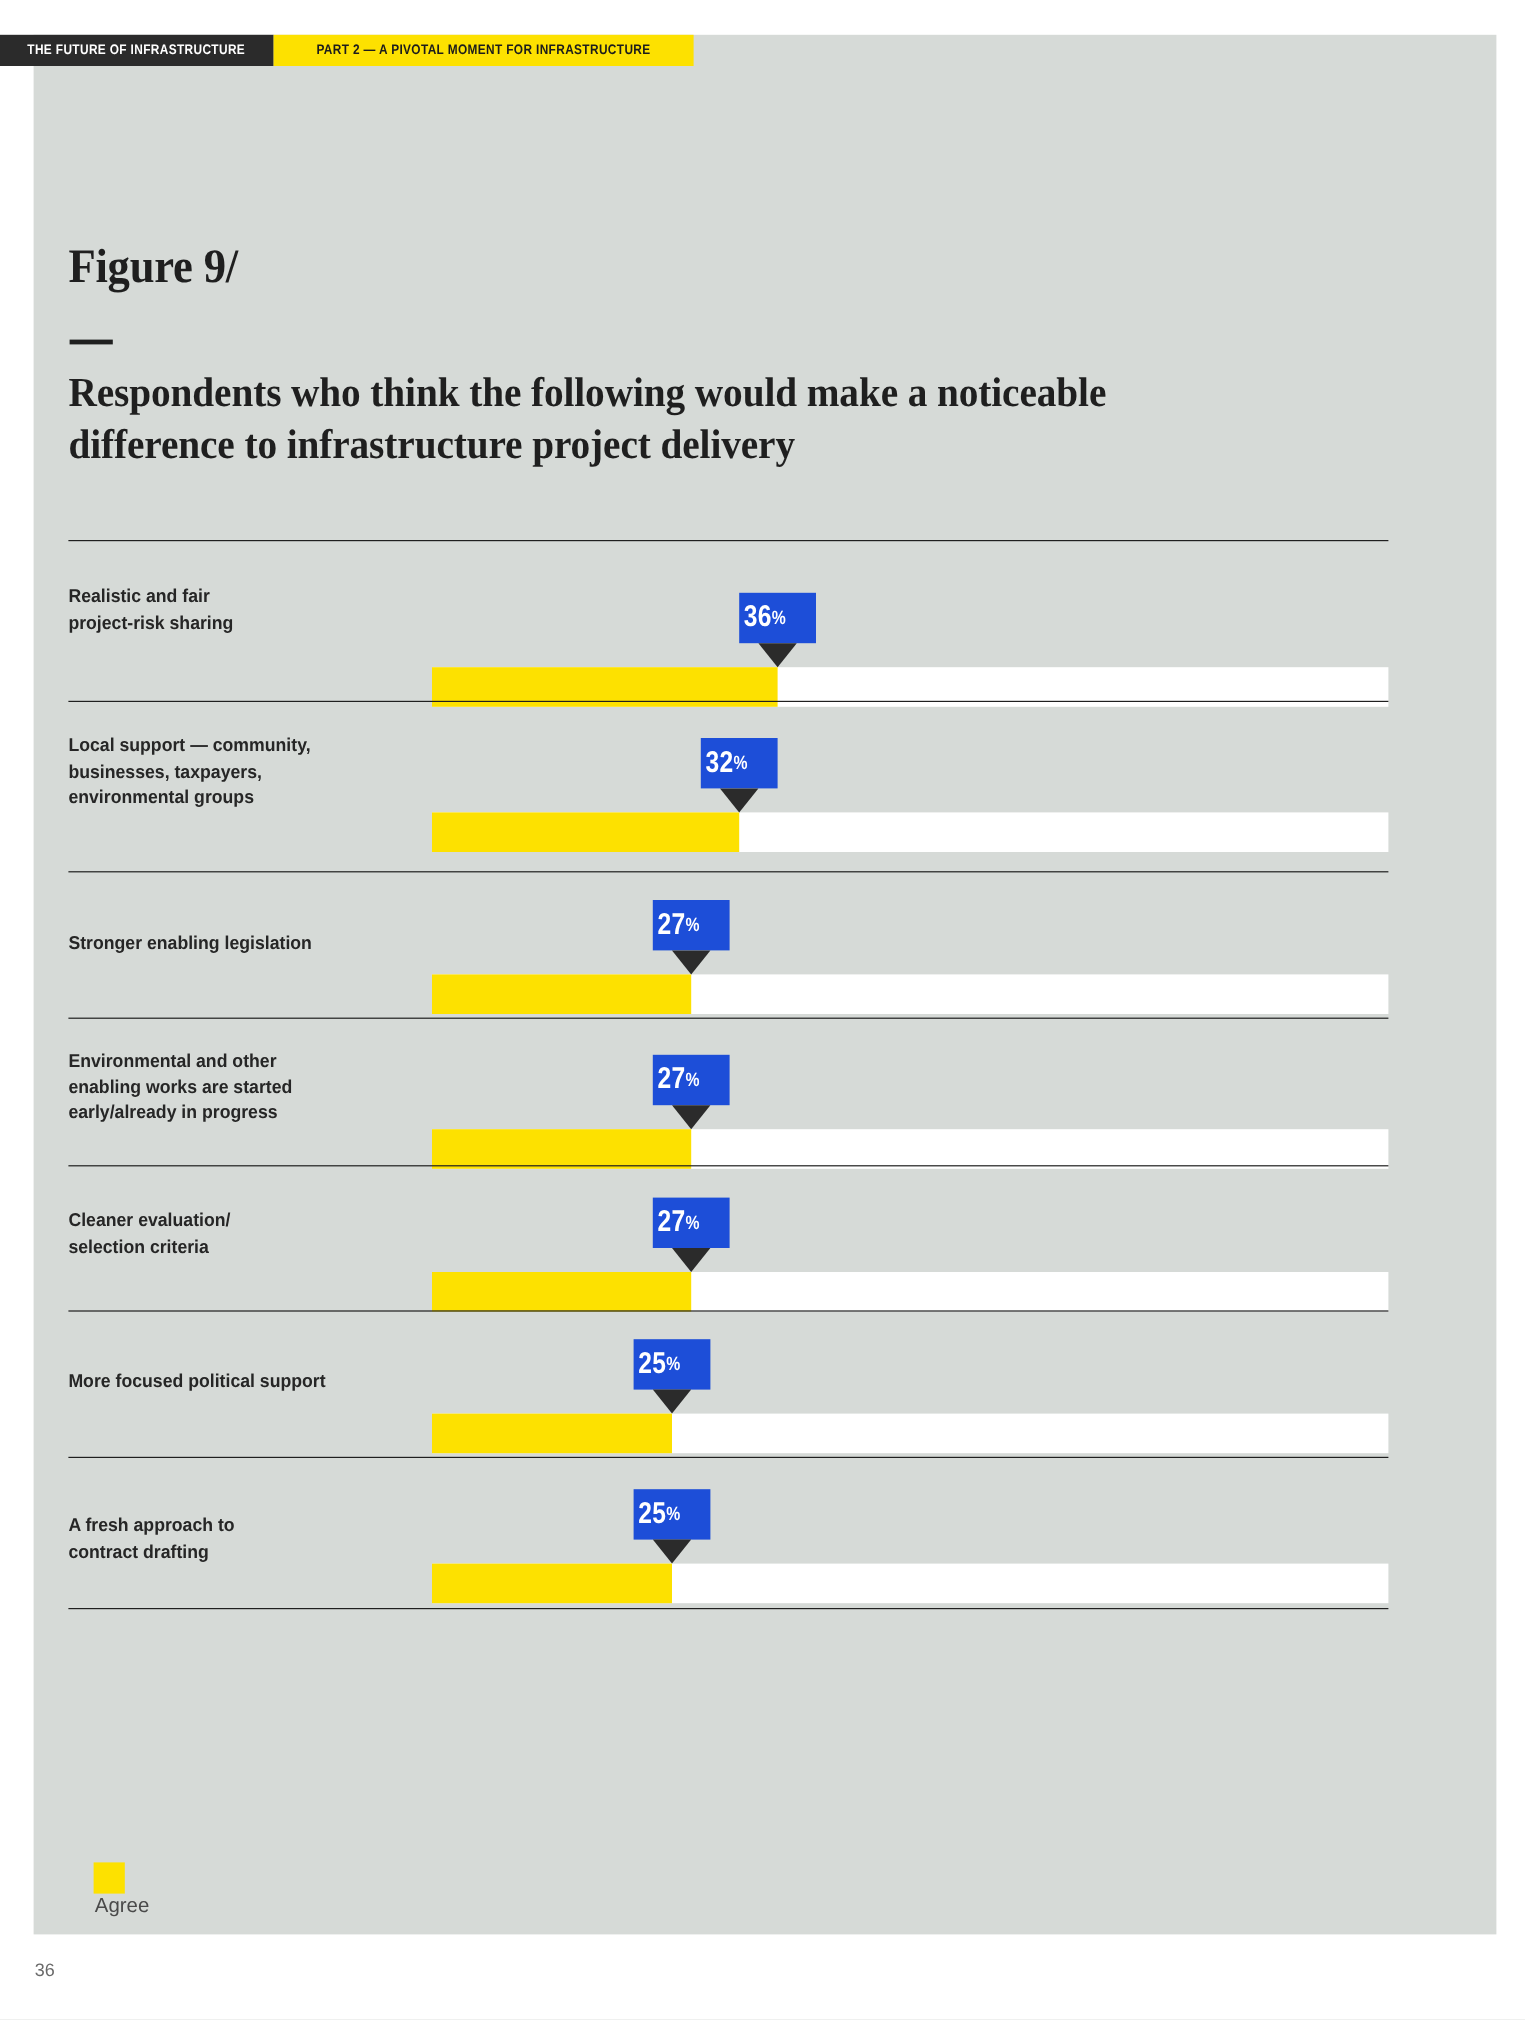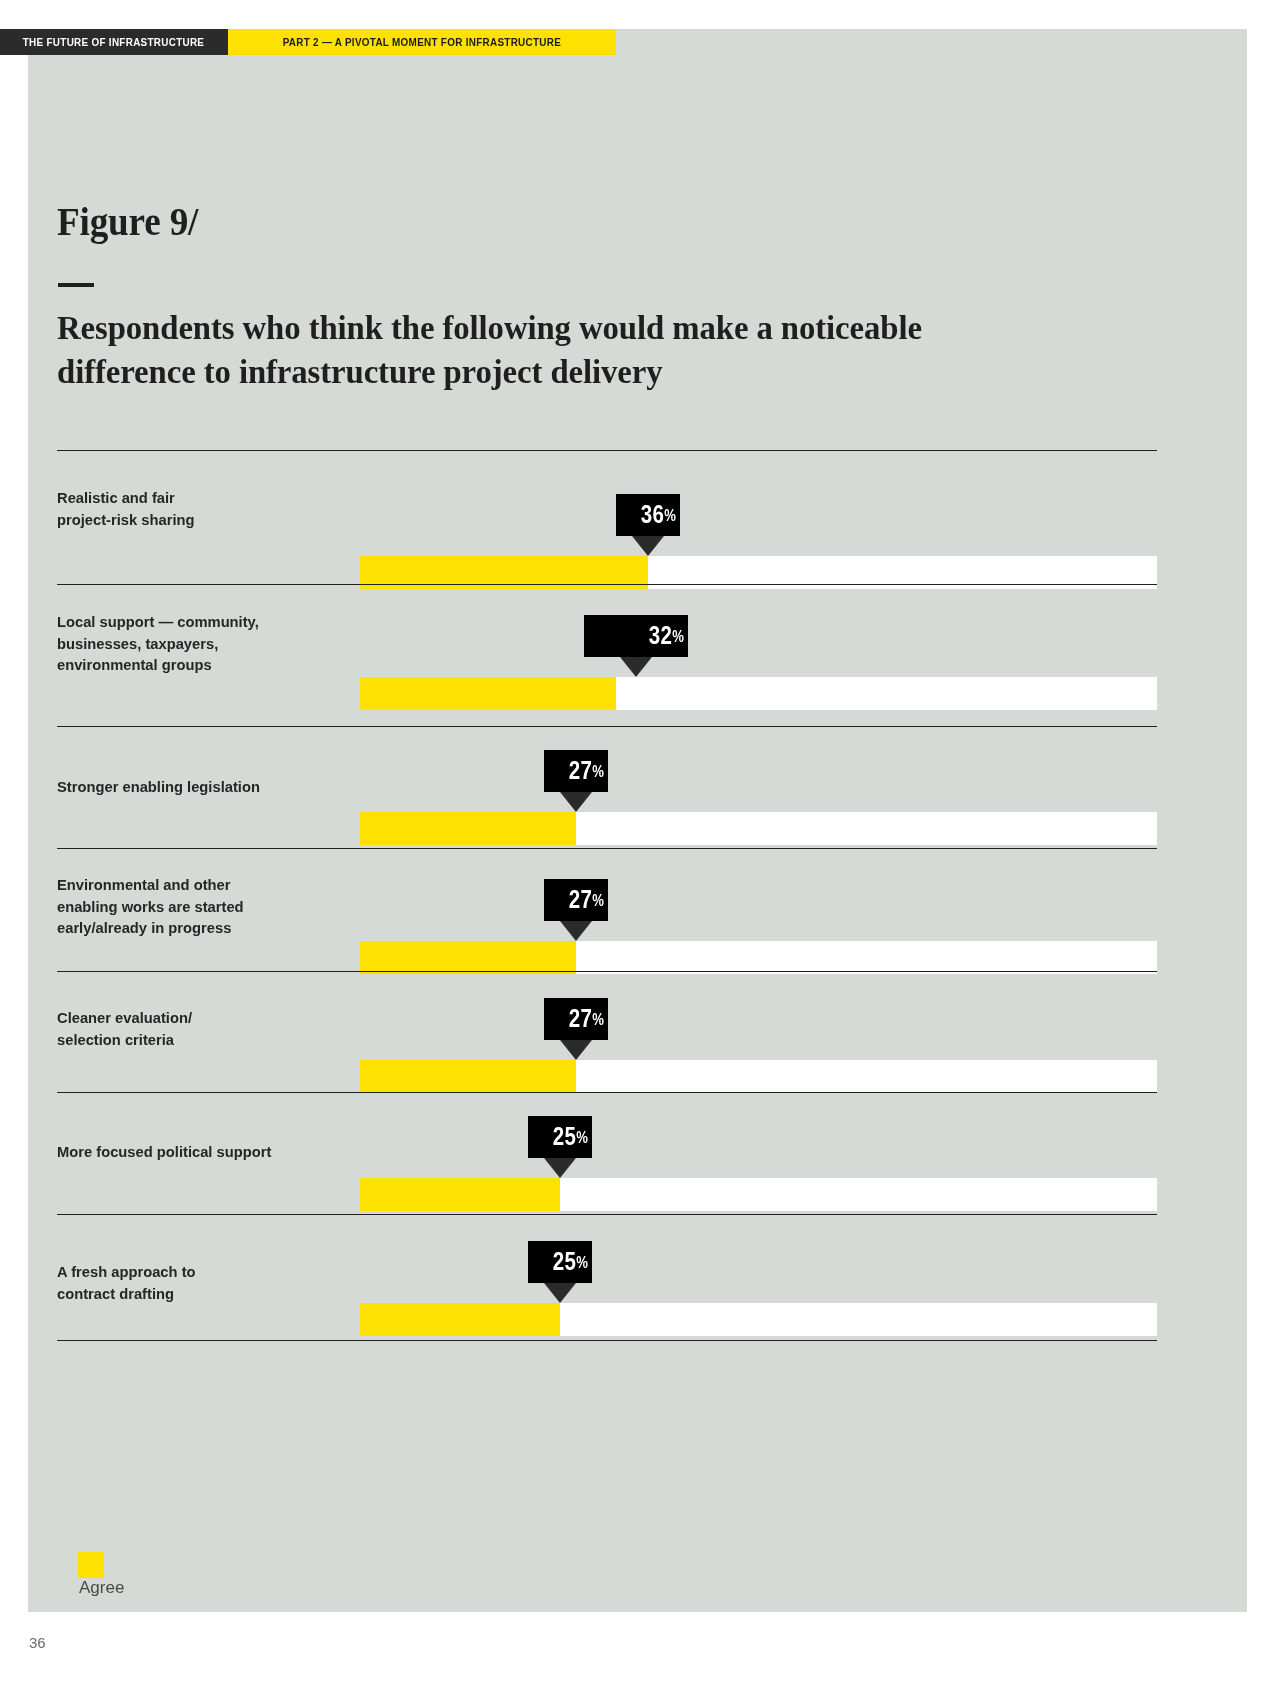--- a/index.html
+++ b/index.html
@@ -22,21 +22,21 @@
 
   
   .runhead{position:absolute;left:0;top:29px;height:26px;display:flex;}
   .rh-dark{
     background:#2b2b2b;color:#ffffff;
     width:228px;height:26px;
     display:flex;align-items:center;justify-content:center;
   }
   .rh-yellow{
     background:#fde100;color:#1c1c1c;
-    width:388px;height:26px;
+    width:350px;height:26px;
     display:flex;align-items:center;justify-content:center;
   }
   .rh-dark span,.rh-yellow span{
     font-family:"Liberation Sans", sans-serif;
     font-weight:bold;font-size:11.5px;
     letter-spacing:.35px;
     transform:scaleX(.86);transform-origin:center;
     white-space:nowrap;
   }
 
@@ -75,23 +75,23 @@
   }
 
   .track{
     position:absolute;left:303px;
     width:797px;background:#ffffff;height:33px;
   }
   .fill{position:absolute;left:0;top:0;height:33px;background:#fde100;}
 
   .callout{
     position:absolute;
-    background:#000000;color:#ffffff;
+    background:#1d4ed8;color:#ffffff;
     height:42px;min-width:64px;
-    display:flex;align-items:center;justify-content:flex-end;
+    display:flex;align-items:center;justify-content:flex-start;
   }
   .callout .val{
     font-family:"Liberation Sans", sans-serif;
     font-weight:bold;font-size:25px;
     transform:scaleX(.82);transform-origin:center;
     letter-spacing:.3px;white-space:nowrap;
     position:relative;top:-1px;
   }
   .callout .val .pc{font-size:16px;vertical-align:2px;}
   .callout .tip{
@@ -161,21 +161,21 @@
         <div class="row" style="height: 141px;">
           <div class="row-inner" style="height: 141px;">
             <div class="row-label" style="top: 26px;">
               <div>Local support — community,</div>
               <div>businesses, taxpayers,</div>
               <div>environmental groups</div>
             </div>
             <div class="track" style="top: 92px; width: 797px;">
               <div class="fill" style="width: 256px;"></div>
             </div>
-            <div class="callout" style="top: 30px; left: 527px; padding-left: 40px;">
+            <div class="callout" style="top: 30px; left: 527px;">
               <span class="val"><span>32</span><span class="pc">%</span></span>
               <div class="tip"></div>
             </div>
           </div>
         </div>
         <div class="row" style="height: 121px;">
           <div class="row-inner" style="height: 121px;">
             <div class="row-label" style="top: 49px;">
               <div>Stronger enabling legislation</div>
             </div>

